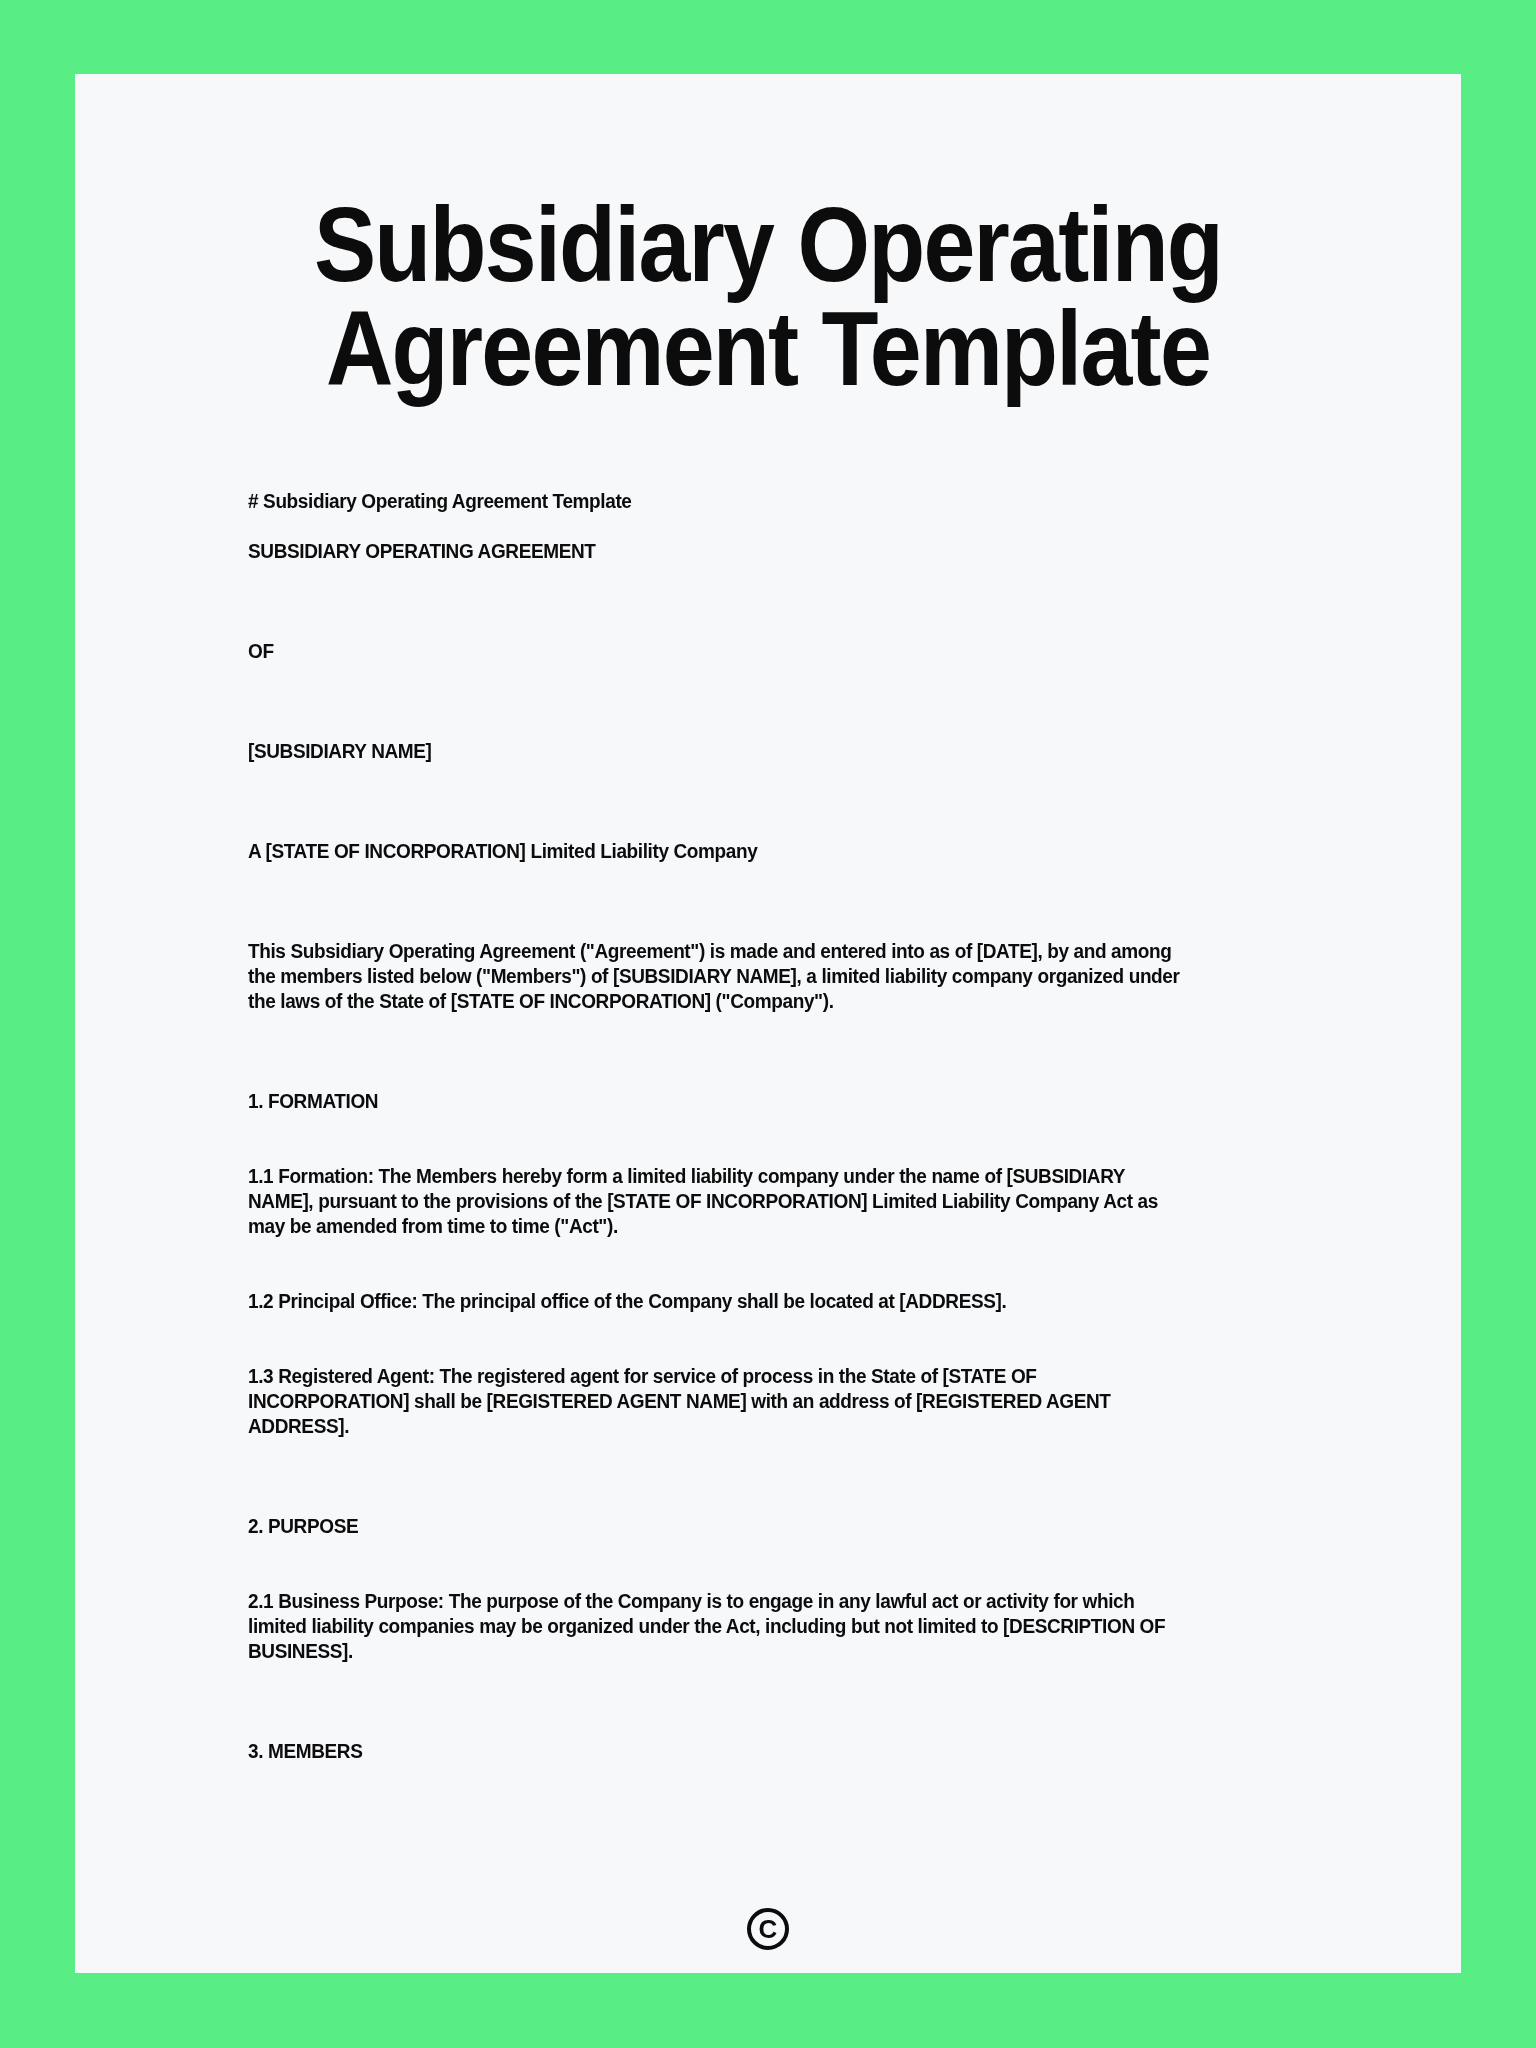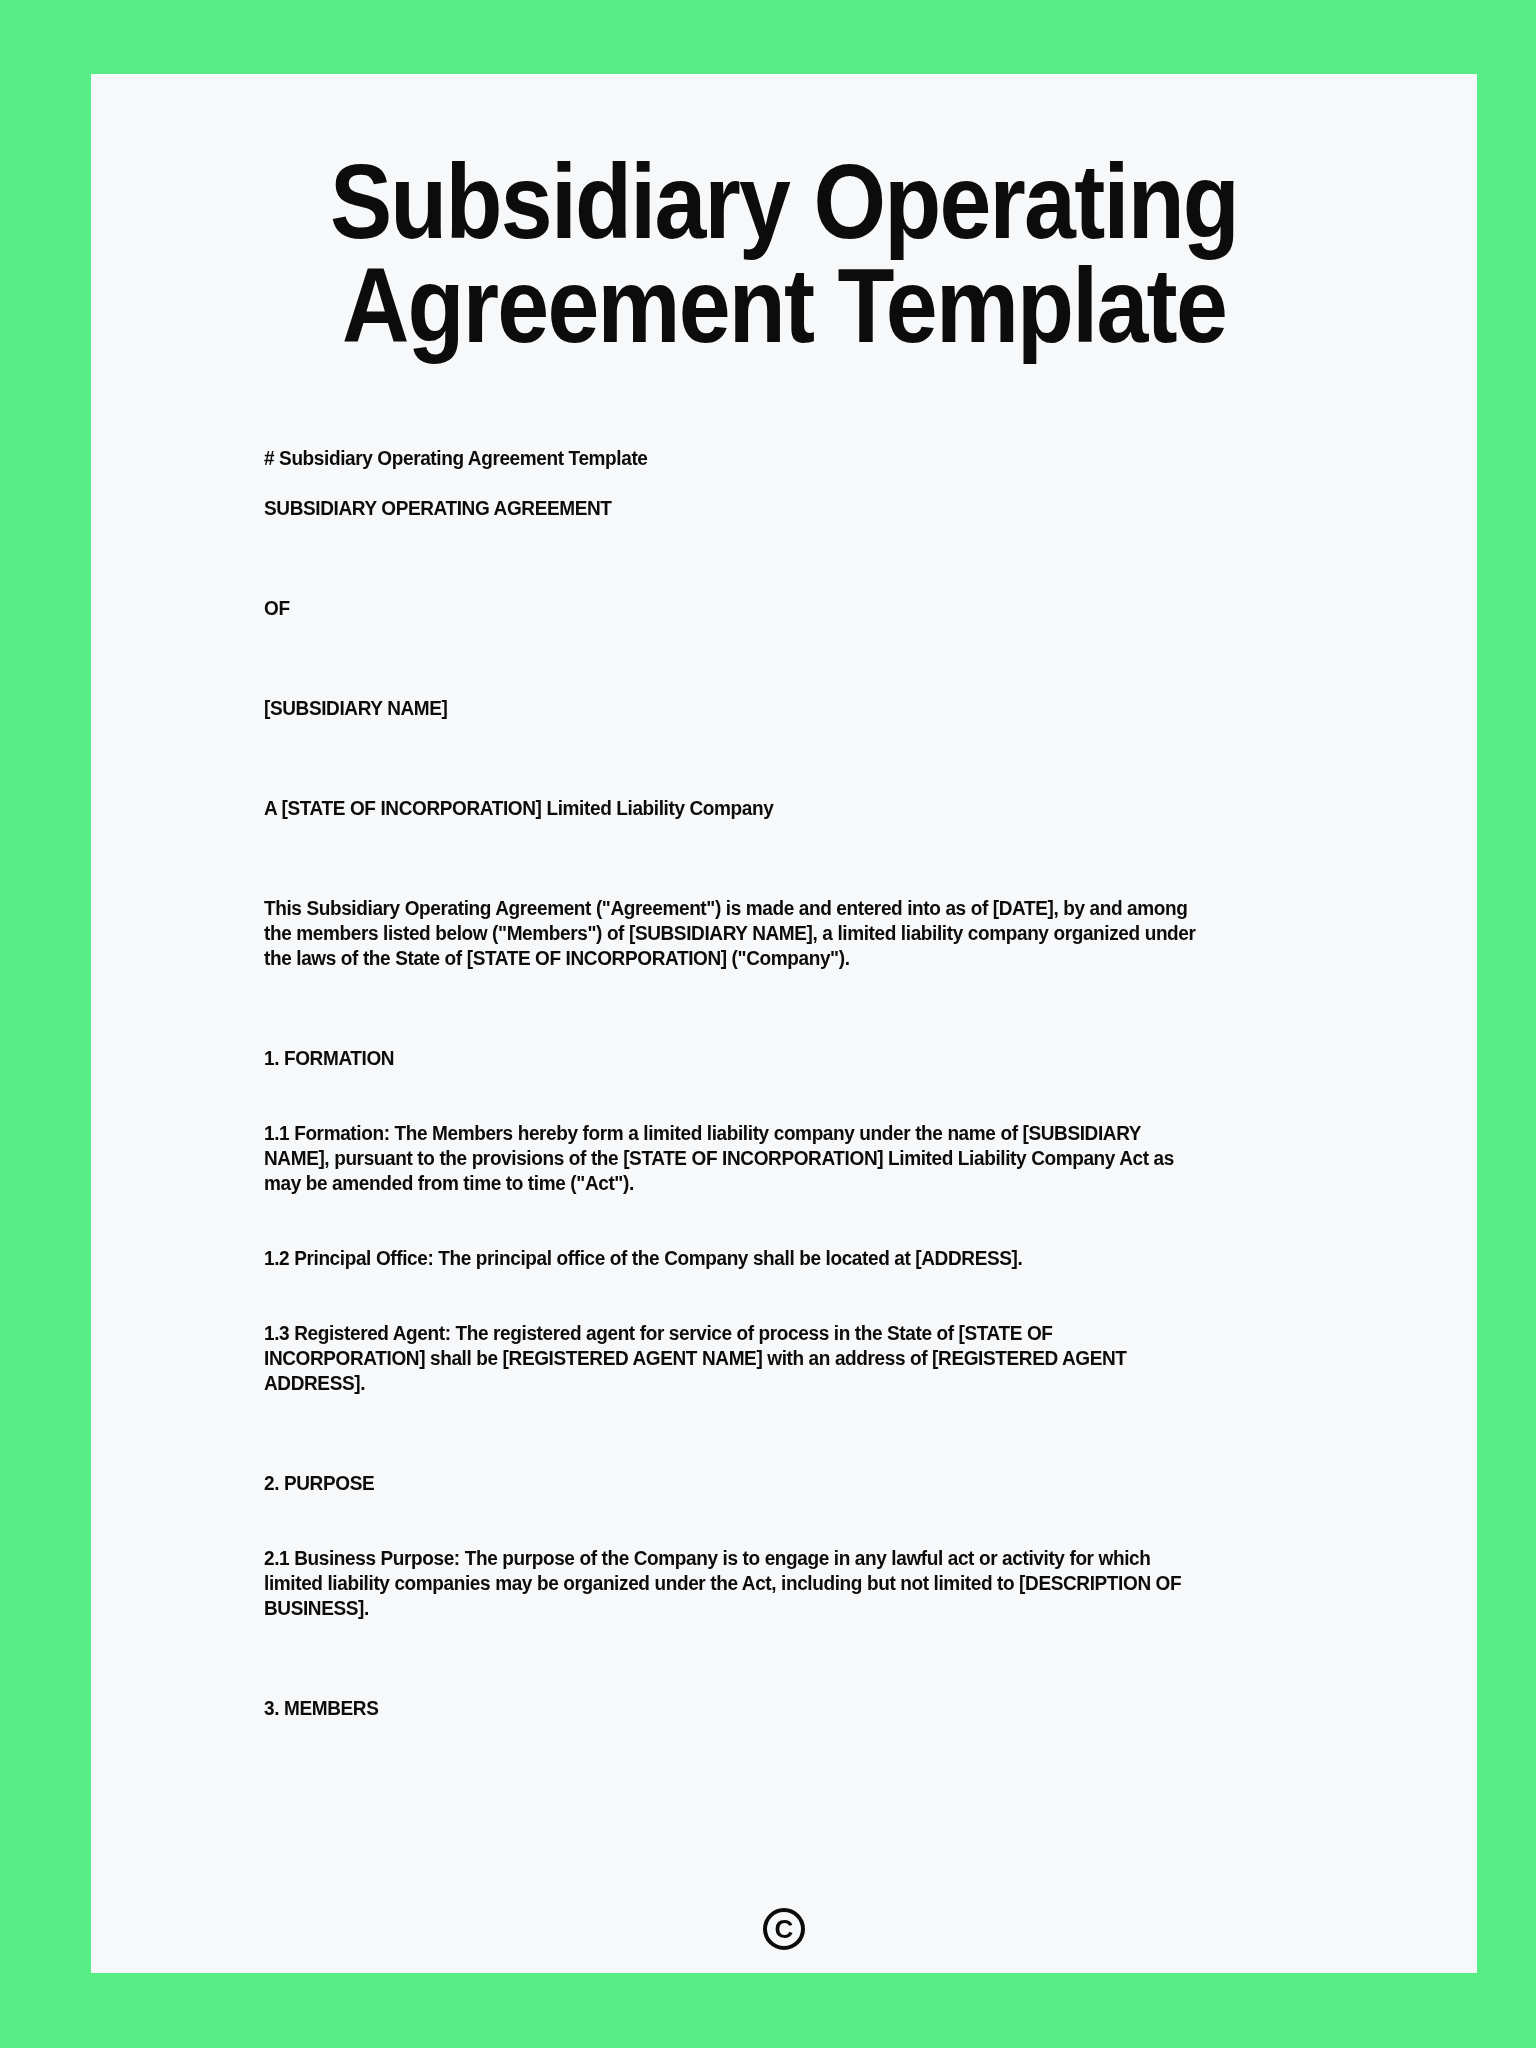--- a/index.html
+++ b/index.html
@@ -14,23 +14,22 @@
     color: #0c0c0c;
   }
   .page {
     position: absolute;
     left: 75px;
     top: 74px;
     width: 1386px;
     height: 1899px;
     background: #f7f8fa;
     box-sizing: border-box;
-    padding-top: 75px;
+    padding-top: 118px;
     overflow: hidden;
-    margin-left: 16px;
   }
   .doc-title {
     margin: 0;
     text-align: center;
     font-weight: 700;
     font-size: 106px;
     line-height: 104px;
     letter-spacing: -2px;
     white-space: pre-line;
     transform: scaleX(0.88);

